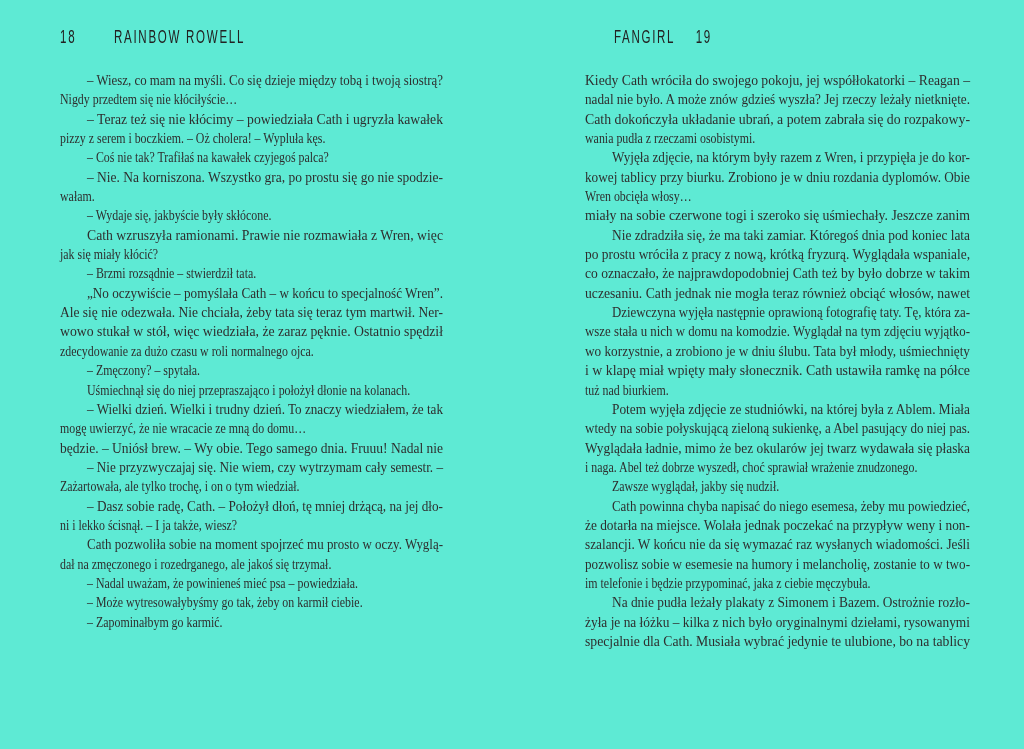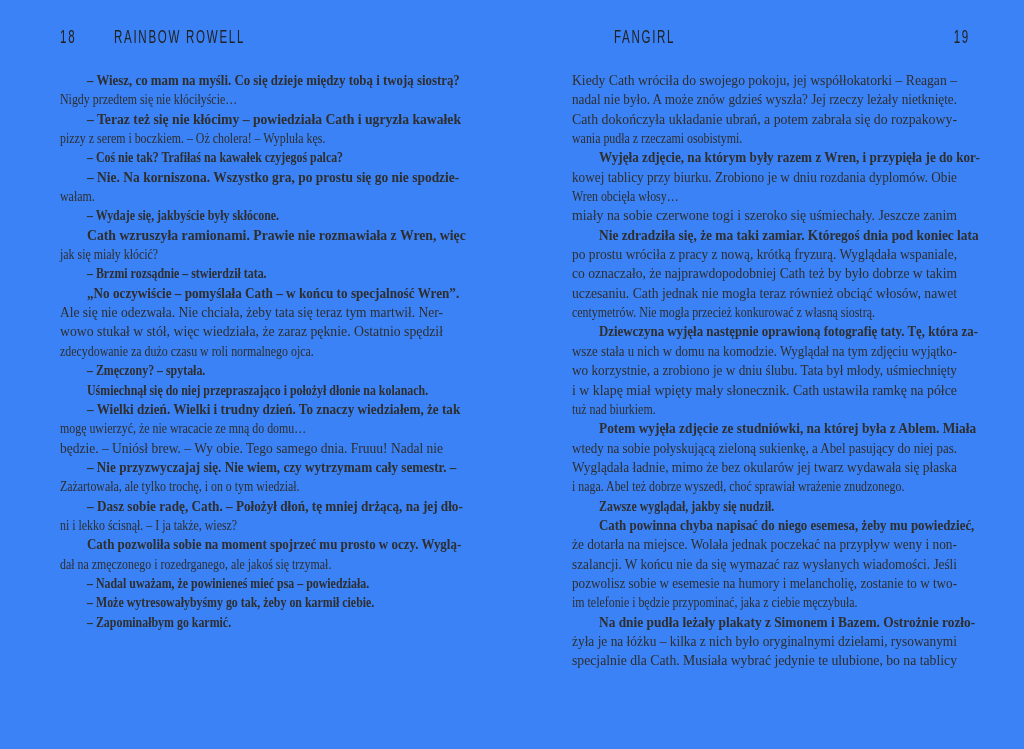--- a/index.html
+++ b/index.html
@@ -1,46 +1,46 @@
 <!DOCTYPE html>
 <html><head>
 <meta charset="utf-8">
 <style>
   html,body{margin:0;padding:0;}
   body{background:#e8e8e8;font-family:"Liberation Serif",serif;}
   .spread{
-    position:relative;width:1024px;height:749px;background:#3b82f6;
+    position:relative;width:1024px;height:749px;background:#5eead4;
     overflow:hidden;margin:0 auto;
   }
   
   .pg-header{
     position:absolute;top:28px;height:20px;display:flex;align-items:center;
     font-family:"Liberation Sans",sans-serif;
     color:#222222;
   }
   .pg-header.left{left:60px;width:383px;justify-content:flex-start;gap:30px;}
-  .pg-header.right{left:585px;width:385px;justify-content:space-between;gap:36px;}
+  .pg-header.right{left:585px;width:385px;justify-content:flex-start;gap:13px;}
   .hand{
     display:inline-block;
     font-size:17px;font-weight:500;letter-spacing:2.5px;
     transform:scale(0.68,1.08);white-space:nowrap;
   }
   .pg-header.left .hand{transform-origin:0 50%;}
   .pg-header.right .hand{transform-origin:100% 50%;}
   
   .col{
     position:absolute;top:71px;
     font-size:14px;color:#2e2e2e;
   }
   .col.left{left:60px;width:383px;}
-  .col.right{left:572px;width:385px;}
+  .col.right{left:585px;width:385px;}
   .line{
     height:19.35px;line-height:19.35px;white-space:nowrap;overflow:visible;
   }
-  .line.ind{padding-left:27px;font-weight:bold;}
+  .line.ind{padding-left:27px;}
   .lt{
     display:inline-block;white-space:nowrap;transform-origin:0 60%;
   }
 </style>
 </head>
 <body>
 
 <div class="spread">
 
   <div class="pg-header left">
@@ -90,21 +90,20 @@
       <div class="line"><span class="lt" style="transform: scaleX(0.986389);">Cath dokończyła układanie ubrań, a potem zabrała się do rozpakowy-</span></div>
       <div class="line"><span class="lt" style="transform: scaleX(0.85);">wania pudła z rzeczami osobistymi.</span></div>
       <div class="line ind"><span class="lt" style="transform: scaleX(0.940674);">Wyjęła zdjęcie, na którym były razem z Wren, i przypięła je do kor-</span></div>
       <div class="line"><span class="lt" style="transform: scaleX(0.945148);">kowej tablicy przy biurku. Zrobiono je w dniu rozdania dyplomów. Obie</span></div>
       <div class="line"><span class="lt" style="transform: scaleX(0.85);">Wren obcięła włosy…</span></div>
       <div class="line"><span class="lt" style="transform: scaleX(0.985758);">miały na sobie czerwone togi i szeroko się uśmiechały. Jeszcze zanim</span></div>
       <div class="line ind"><span class="lt" style="transform: scaleX(0.9563);">Nie zdradziła się, że ma taki zamiar. Któregoś dnia pod koniec lata</span></div>
       <div class="line"><span class="lt" style="transform: scaleX(0.957637);">po prostu wróciła z pracy z nową, krótką fryzurą. Wyglądała wspaniale,</span></div>
       <div class="line"><span class="lt" style="transform: scaleX(0.969964);">co oznaczało, że najprawdopodobniej Cath też by było dobrze w takim</span></div>
       <div class="line"><span class="lt" style="transform: scaleX(0.976035);">uczesaniu. Cath jednak nie mogła teraz również obciąć włosów, nawet</span></div>
-      <div class="line"><span class="lt" style="transform: scaleX(0.85);">centymetrów. Nie mogła przecież konkurować z własną siostrą.</span></div>
       <div class="line ind"><span class="lt" style="transform: scaleX(0.92005);">Dziewczyna wyjęła następnie oprawioną fotografię taty. Tę, która za-</span></div>
       <div class="line"><span class="lt" style="transform: scaleX(0.918443);">wsze stała u nich w domu na komodzie. Wyglądał na tym zdjęciu wyjątko-</span></div>
       <div class="line"><span class="lt" style="transform: scaleX(0.946164);">wo korzystnie, a zrobiono je w dniu ślubu. Tata był młody, uśmiechnięty</span></div>
       <div class="line"><span class="lt" style="transform: scaleX(0.990274);">i w klapę miał wpięty mały słonecznik. Cath ustawiła ramkę na półce</span></div>
       <div class="line"><span class="lt" style="transform: scaleX(0.85);">tuż nad biurkiem.</span></div>
       <div class="line ind"><span class="lt" style="transform: scaleX(0.953237);">Potem wyjęła zdjęcie ze studniówki, na której była z Ablem. Miała</span></div>
       <div class="line"><span class="lt" style="transform: scaleX(0.928095);">wtedy na sobie połyskującą zieloną sukienkę, a Abel pasujący do niej pas.</span></div>
       <div class="line"><span class="lt" style="transform: scaleX(0.955187);">Wyglądała ładnie, mimo że bez okularów jej twarz wydawała się płaska</span></div>
       <div class="line"><span class="lt" style="transform: scaleX(0.85);">i naga. Abel też dobrze wyszedł, choć sprawiał wrażenie znudzonego.</span></div>
       <div class="line ind"><span class="lt" style="transform: scaleX(0.85);">Zawsze wyglądał, jakby się nudził.</span></div>

